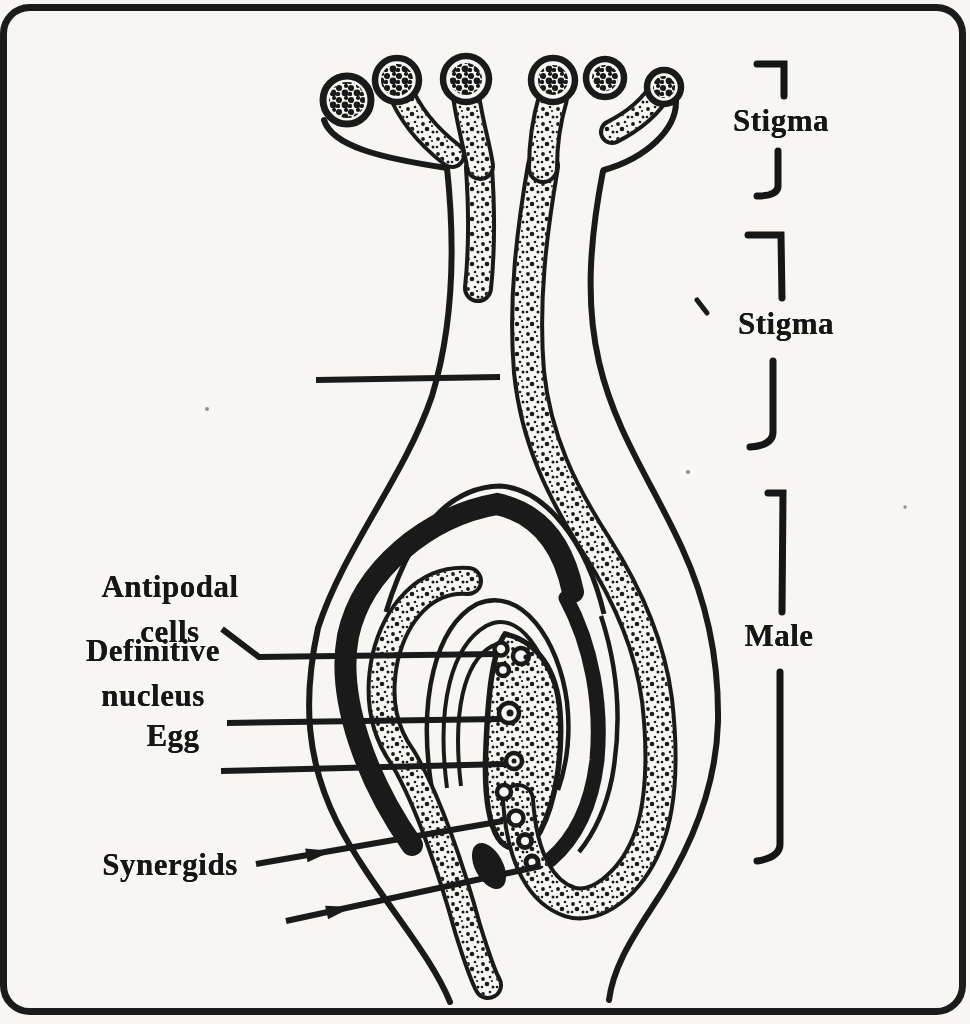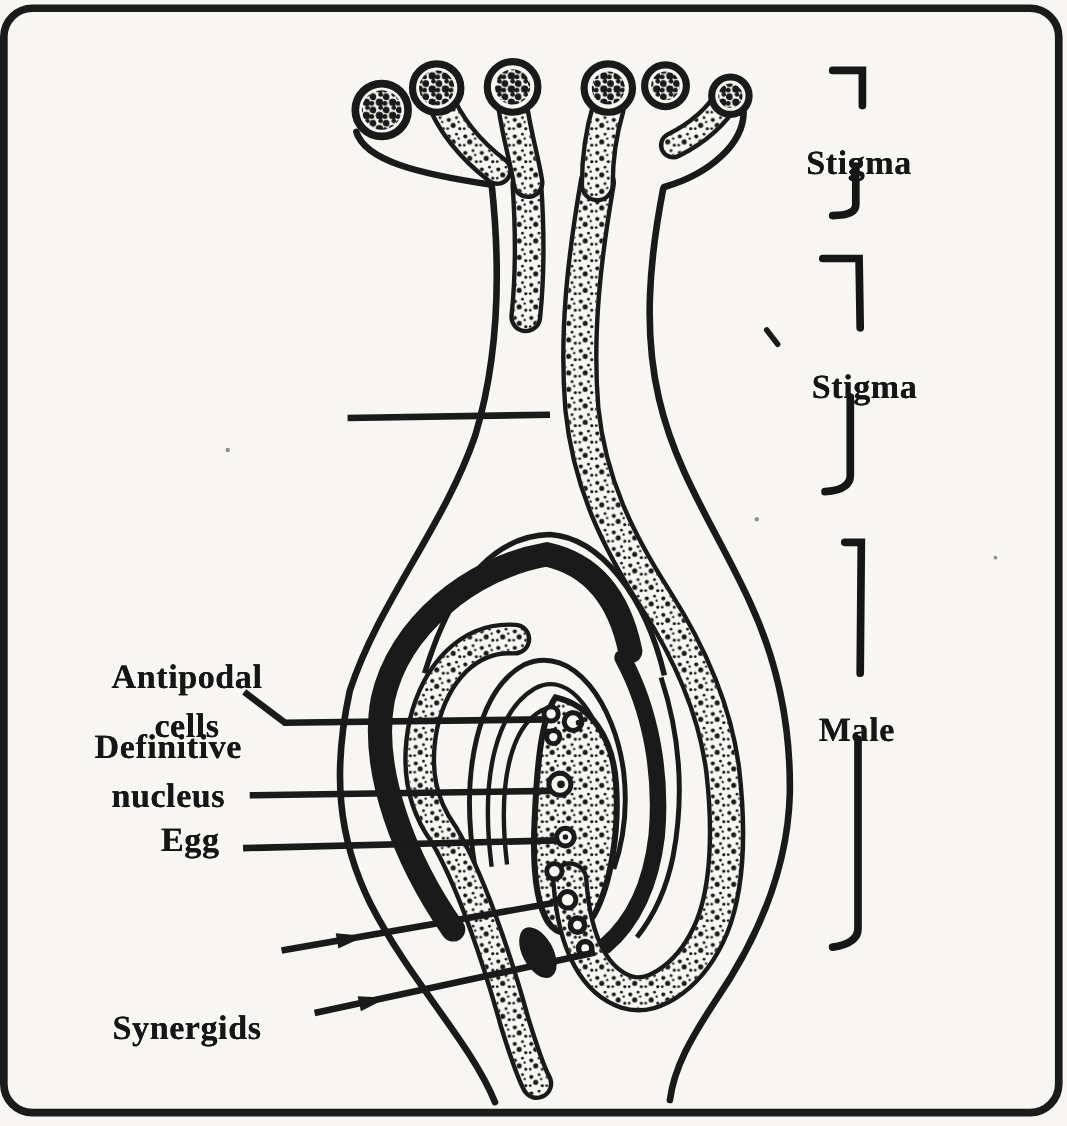--- a/index.html
+++ b/index.html
@@ -6,21 +6,20 @@
   .stage{
     position:relative;width:970px;height:1024px;background:#f7f6f2;
     overflow:hidden;font-family:"Liberation Serif",serif;
   }
   .stage svg{position:absolute;left:0;top:0;}
   .lbl{
     position:absolute;transform:translate(-50%,-50%);
     font-weight:bold;font-size:31px;color:#161616;line-height:1.45;
     text-align:center;white-space:nowrap;letter-spacing:.5px;
     text-shadow:0 0 .6px #161616;
-    margin-top:28px;
   }
   .lbl.wrap{white-space:normal;}
 </style>
 </head>
 <body>
 
 <div class="stage">
 
 <svg width="970" height="1024" viewBox="0 0 970 1024">
   <defs>
@@ -184,18 +183,18 @@
     <path d="M748,235 L781,235 L782,298"></path>
     <path d="M773,361 L773,432 C773,442 764,446 750,447"></path>
     <path d="M768,493 L783,493 L782,612"></path>
     <path d="M780,672 L780,844 C780,854 770,859 757,861"></path>
   </g>
 </svg>
 
 <div class="lbl wrap" style="left:170px;top:610px;width:200px">Antipodal cells</div>
 <div class="lbl wrap" style="left:153px;top:674px;width:210px">Definitive nucleus</div>
 <div class="lbl" style="left:173px;top:736px">Egg</div>
-<div class="lbl" style="left:170px;top:907px">Synergids</div>
+<div class="lbl" style="left:170px;top:865px">Synergids</div>
 <div class="lbl" style="left:781px;top:121px">Stigma</div>
 <div class="lbl" style="left:786px;top:324px">Stigma</div>
 <div class="lbl" style="left:779px;top:636px">Male</div>
 
 </div>
 
 </body></html>

